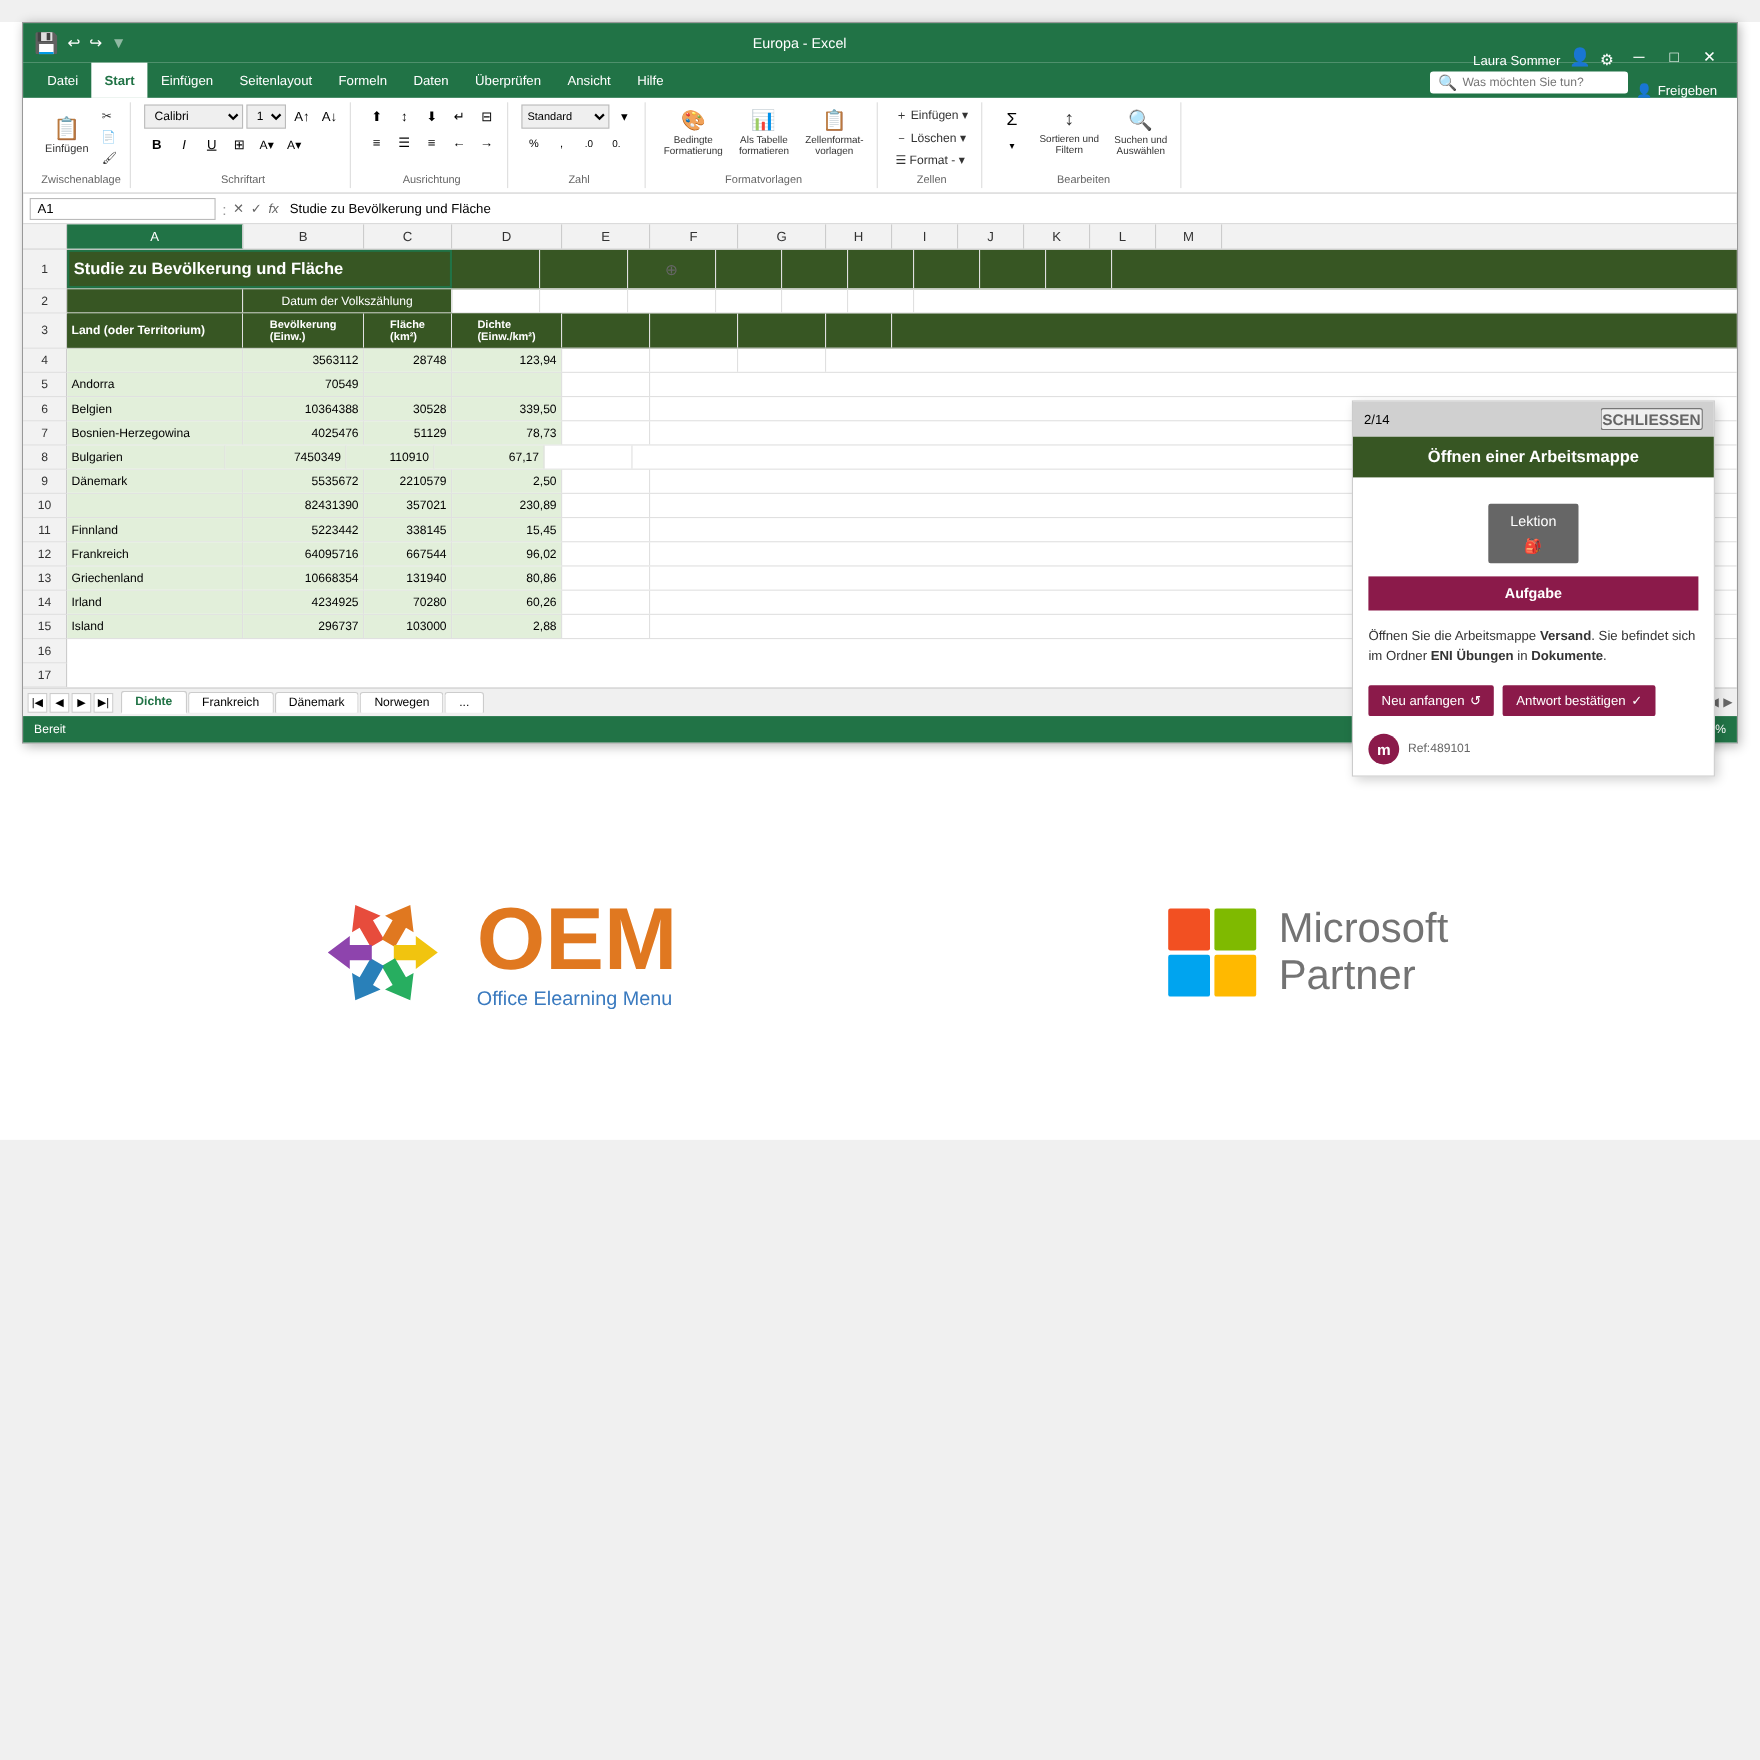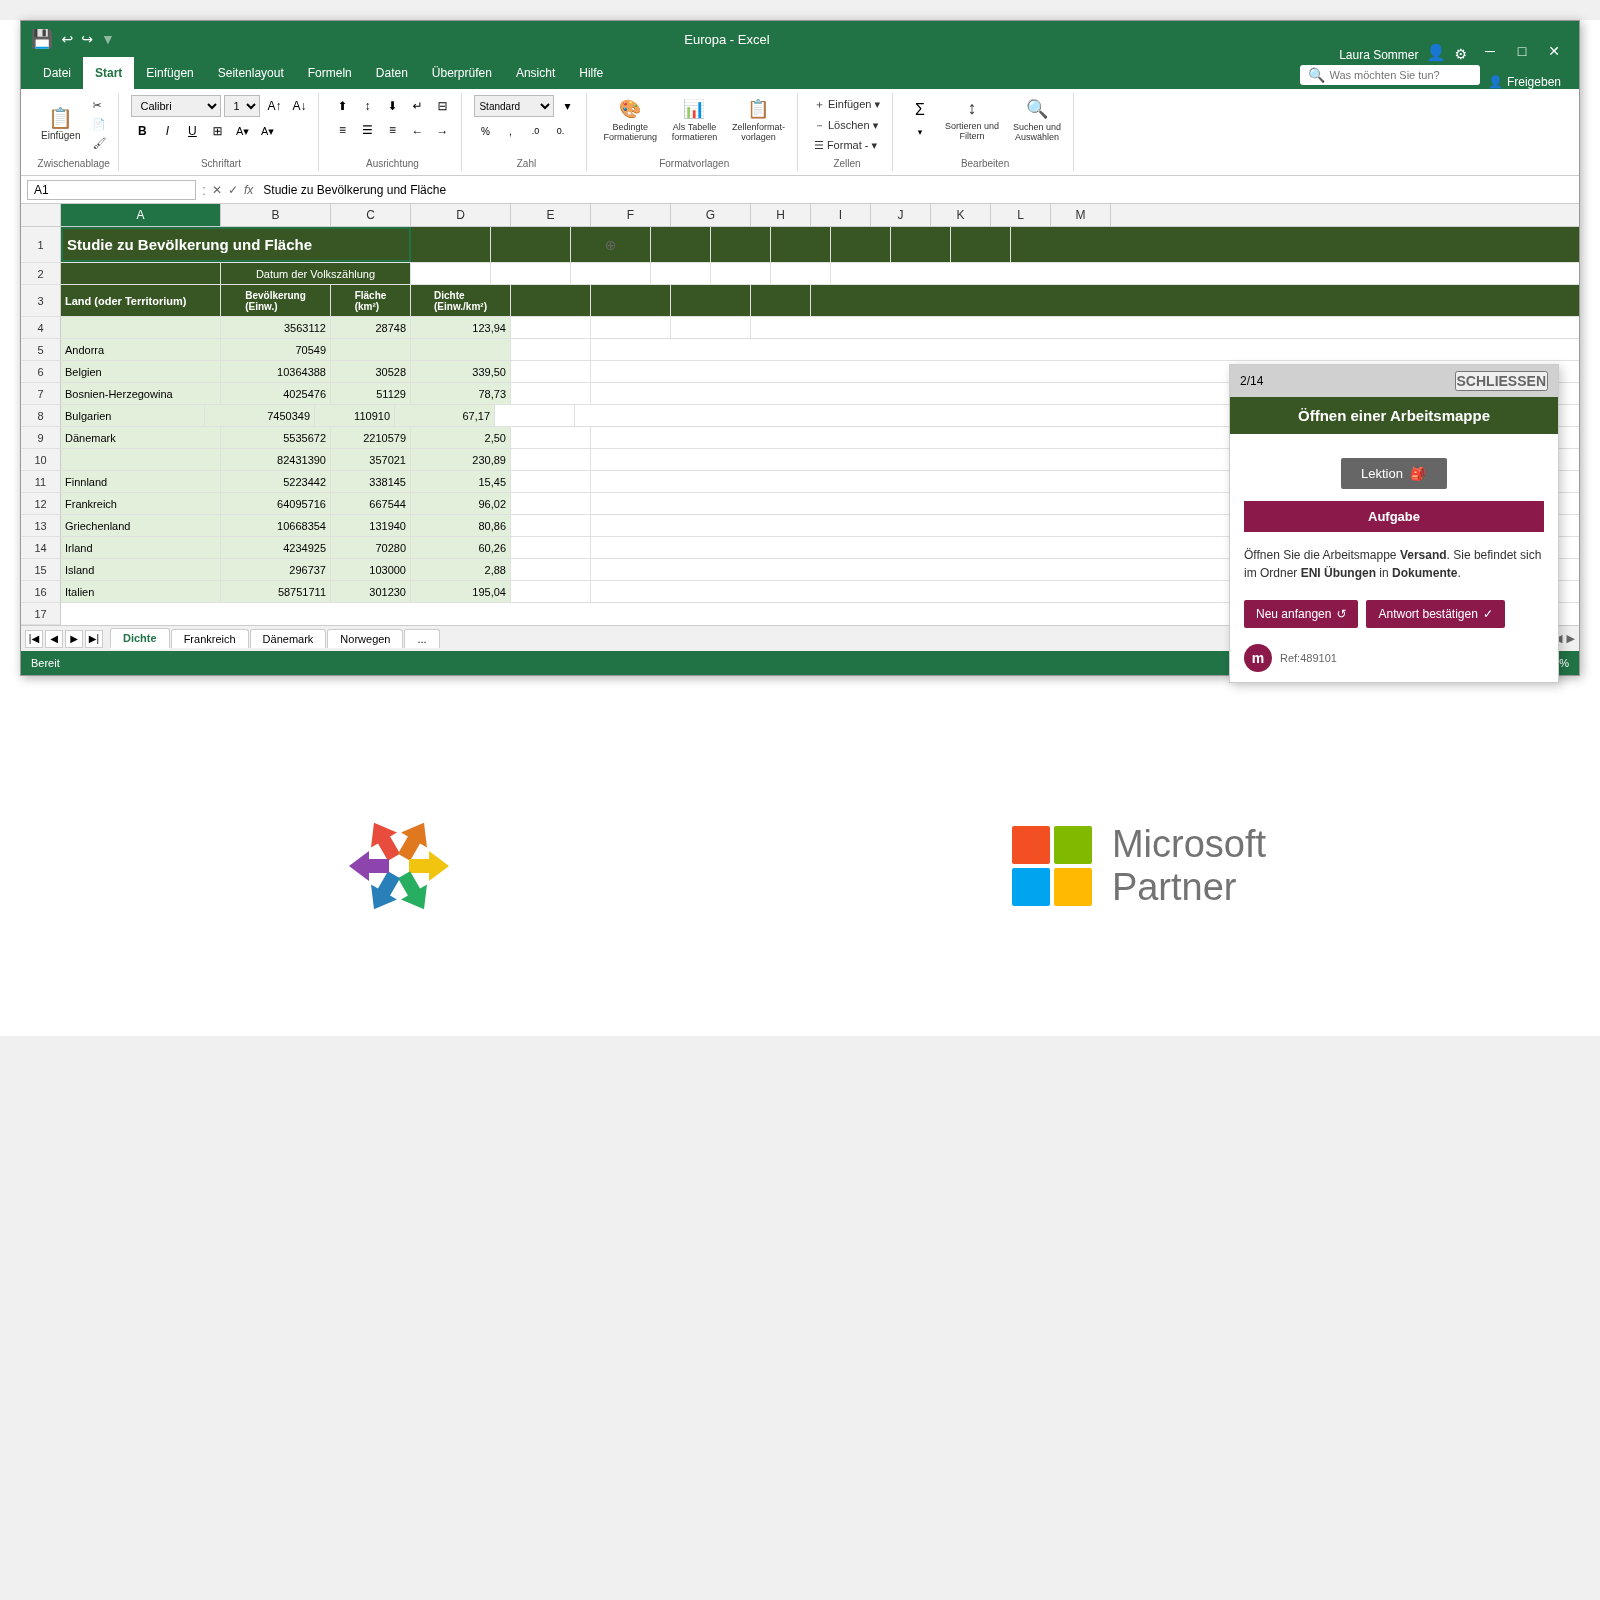--- a/index.html
+++ b/index.html
@@ -80,21 +80,21 @@
     .status-right { display: flex; align-items: center; gap: 8px; }
     .view-btns { display: flex; gap: 2px; }
     .view-btn { width: 22px; height: 18px; display: flex; align-items: center; justify-content: center; cursor: pointer; background: transparent; border: 1px solid rgba(255,255,255,0.3); color: white; font-size: 12px; }
     .zoom-bar { display: flex; align-items: center; gap: 4px; }
 
     
     .tutorial-panel { position: absolute; right: 20px; top: 160px; width: 330px; background: white; border: 1px solid #ccc; box-shadow: 3px 3px 10px rgba(0,0,0,0.2); z-index: 100; }
     .tutorial-header { background: #d0d0d0; display: flex; align-items: center; justify-content: space-between; padding: 6px 10px; font-size: 12px; }
     .tutorial-close { cursor: pointer; font-size: 14px; font-weight: bold; color: #666; }
     .tutorial-title { background: #375623; color: white; font-size: 15px; font-weight: bold; text-align: center; padding: 10px; }
-    .tutorial-lesson-btn { margin: 12px 14px 4px; background: #666; color: white; border: none; padding: 8px 20px; cursor: pointer; font-size: 13px; display: flex; align-items: center; gap: 8px; border-radius: 2px; }
+    .tutorial-lesson-btn { margin: 12px 14px 4px; background: #666; color: white; border: none; padding: 8px 20px; cursor: pointer; font-size: 13px; display: flex; align-items: center; gap: 8px; border-radius: 2px; flex-direction: column; }
     .tutorial-aufgabe { background: #8b1a4a; color: white; font-size: 13px; font-weight: bold; text-align: center; padding: 8px; margin: 8px 14px 4px; }
     .tutorial-content { padding: 10px 14px; font-size: 12px; color: #333; line-height: 1.5; }
     .tutorial-content strong { font-weight: bold; }
     .tutorial-actions { display: flex; gap: 8px; padding: 8px 14px 10px; }
     .tutorial-btn { padding: 7px 12px; font-size: 12px; cursor: pointer; border: none; border-radius: 2px; display: flex; align-items: center; gap: 5px; }
     .btn-neu { background: #8b1a4a; color: white; }
     .btn-antwort { background: #8b1a4a; color: white; }
     .tutorial-footer { padding: 6px 14px 10px; font-size: 11px; color: #666; display: flex; align-items: center; gap: 8px; }
     .tutorial-logo { width: 28px; height: 28px; background: #8b1a4a; border-radius: 50%; display: flex; align-items: center; justify-content: center; color: white; font-size: 14px; font-weight: bold; }
 
@@ -475,27 +475,20 @@
           </div>
 
           <div class="grid-row" style="height:22px;">
             <div class="grid-cell green-bg" style="width:160px;">Island</div>
             <div class="grid-cell green-bg right-align" style="width:110px;">296737</div>
             <div class="grid-cell green-bg right-align" style="width:80px;">103000</div>
             <div class="grid-cell green-bg right-align" style="width:100px;">2,88</div>
             <div class="grid-cell" style="width:80px;"></div>
           </div>
 
-          <div class="grid-row" style="height:22px;">
-            <div class="grid-cell green-bg" style="width:160px;">Italien</div>
-            <div class="grid-cell green-bg right-align" style="width:110px;">58751711</div>
-            <div class="grid-cell green-bg right-align" style="width:80px;">301230</div>
-            <div class="grid-cell green-bg right-align" style="width:100px;">195,04</div>
-            <div class="grid-cell" style="width:80px;"></div>
-          </div>
         </div>
       </div>
 
       <div class="tutorial-panel">
         <div class="tutorial-header">
           <span>2/14</span>
           <button class="tutorial-close">SCHLIESSEN</button>
         </div>
         <div class="tutorial-title">Öffnen einer Arbeitsmappe</div>
         <div style="display:flex;justify-content:center;margin:12px 14px 4px;">
@@ -577,20 +570,24 @@
         <polygon points="65,10 80,30 72,30 72,50 58,50 58,30 50,30" fill="#e07820" transform="rotate(30,65,60)"></polygon>
 
         <polygon points="65,10 80,30 72,30 72,50 58,50 58,30 50,30" fill="#f1c40f" transform="rotate(90,65,60)"></polygon>
 
         <polygon points="65,10 80,30 72,30 72,50 58,50 58,30 50,30" fill="#27ae60" transform="rotate(150,65,60)"></polygon>
 
         <polygon points="65,10 80,30 72,30 72,50 58,50 58,30 50,30" fill="#2980b9" transform="rotate(210,65,60)"></polygon>
 
         <polygon points="65,10 80,30 72,30 72,50 58,50 58,30 50,30" fill="#8e44ad" transform="rotate(270,65,60)"></polygon>
       </svg>
+      <div class="oem-text-block">
+        <div class="oem-letters">OEM</div>
+        <div class="oem-subtitle">Office Elearning Menu</div>
+      </div>
     </div>
 
     <div class="ms-partner">
       <div class="ms-grid">
         <div class="ms-tile ms-red"></div>
         <div class="ms-tile ms-green"></div>
         <div class="ms-tile ms-blue"></div>
         <div class="ms-tile ms-yellow"></div>
       </div>
       <div class="ms-partner-text">

